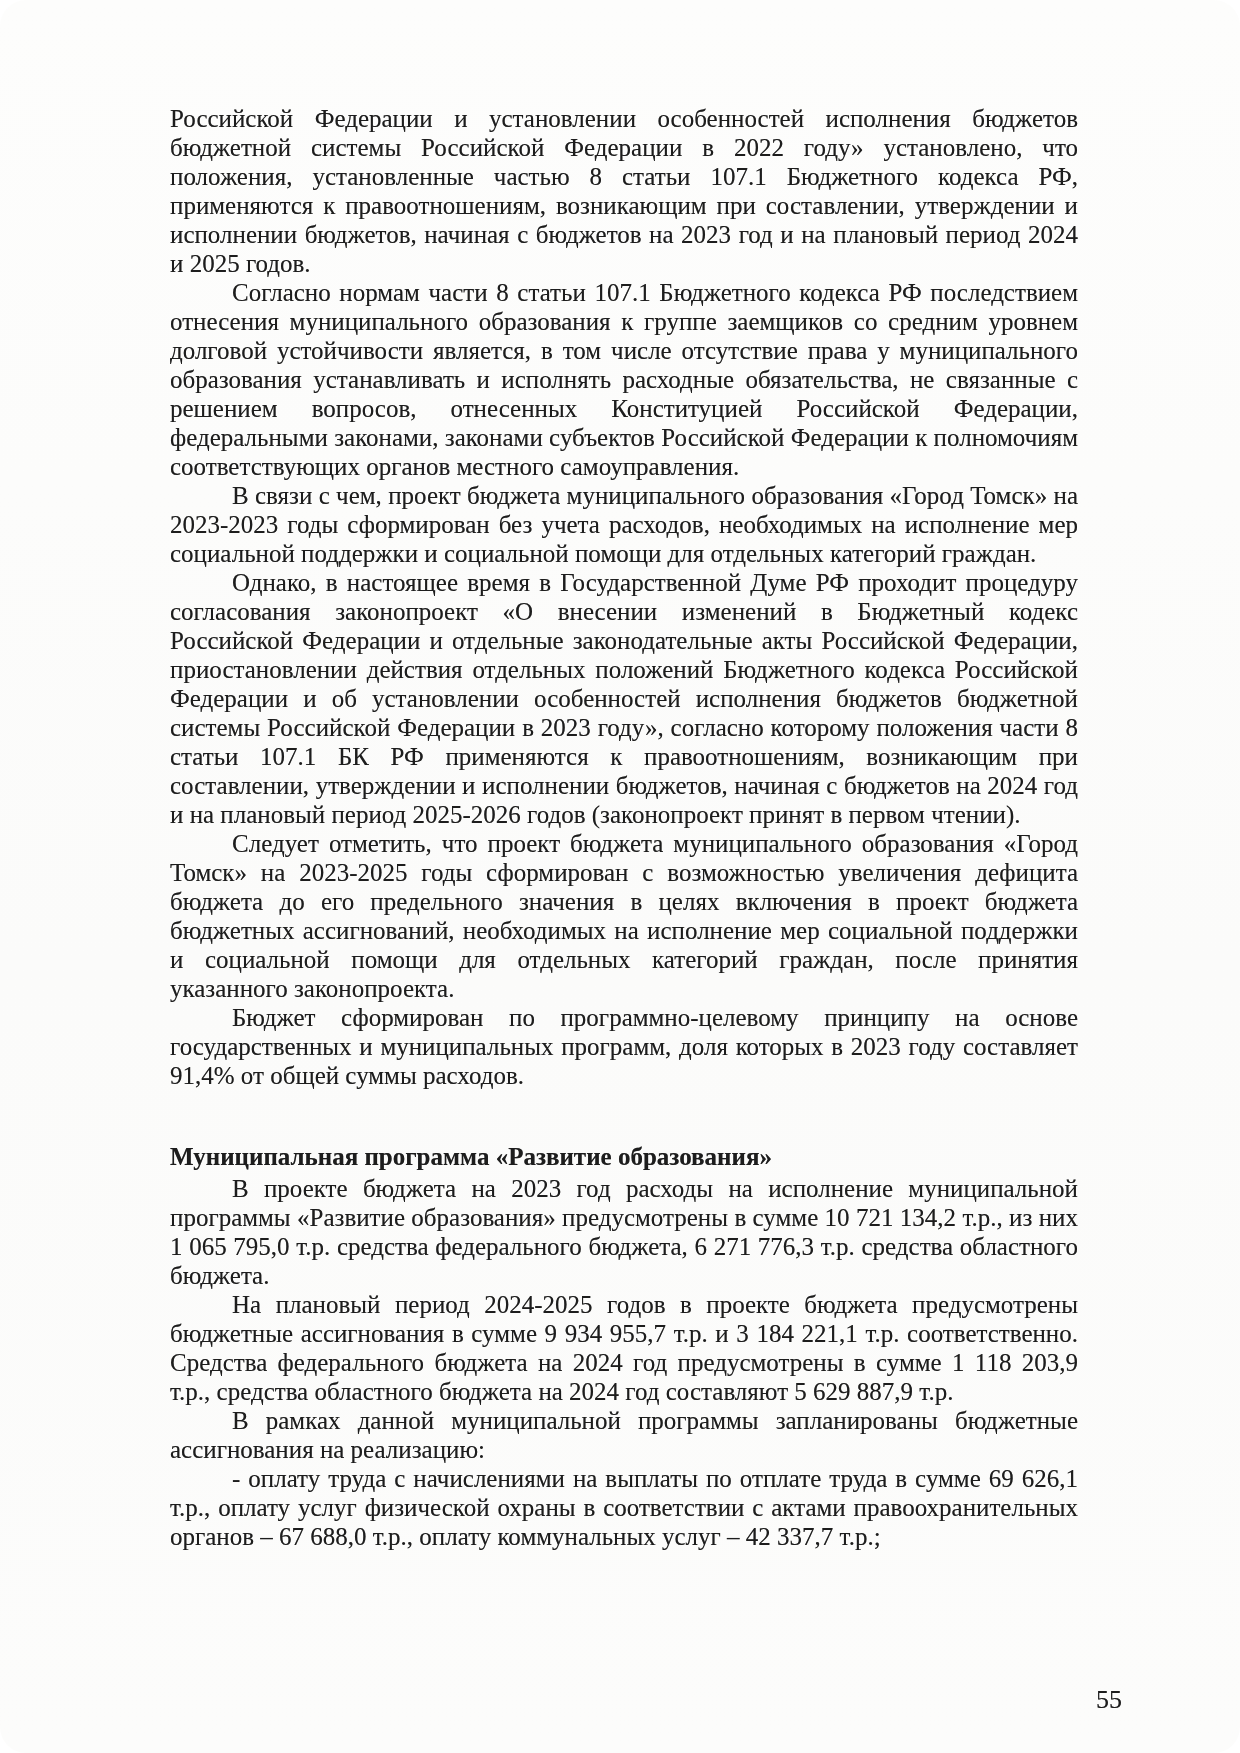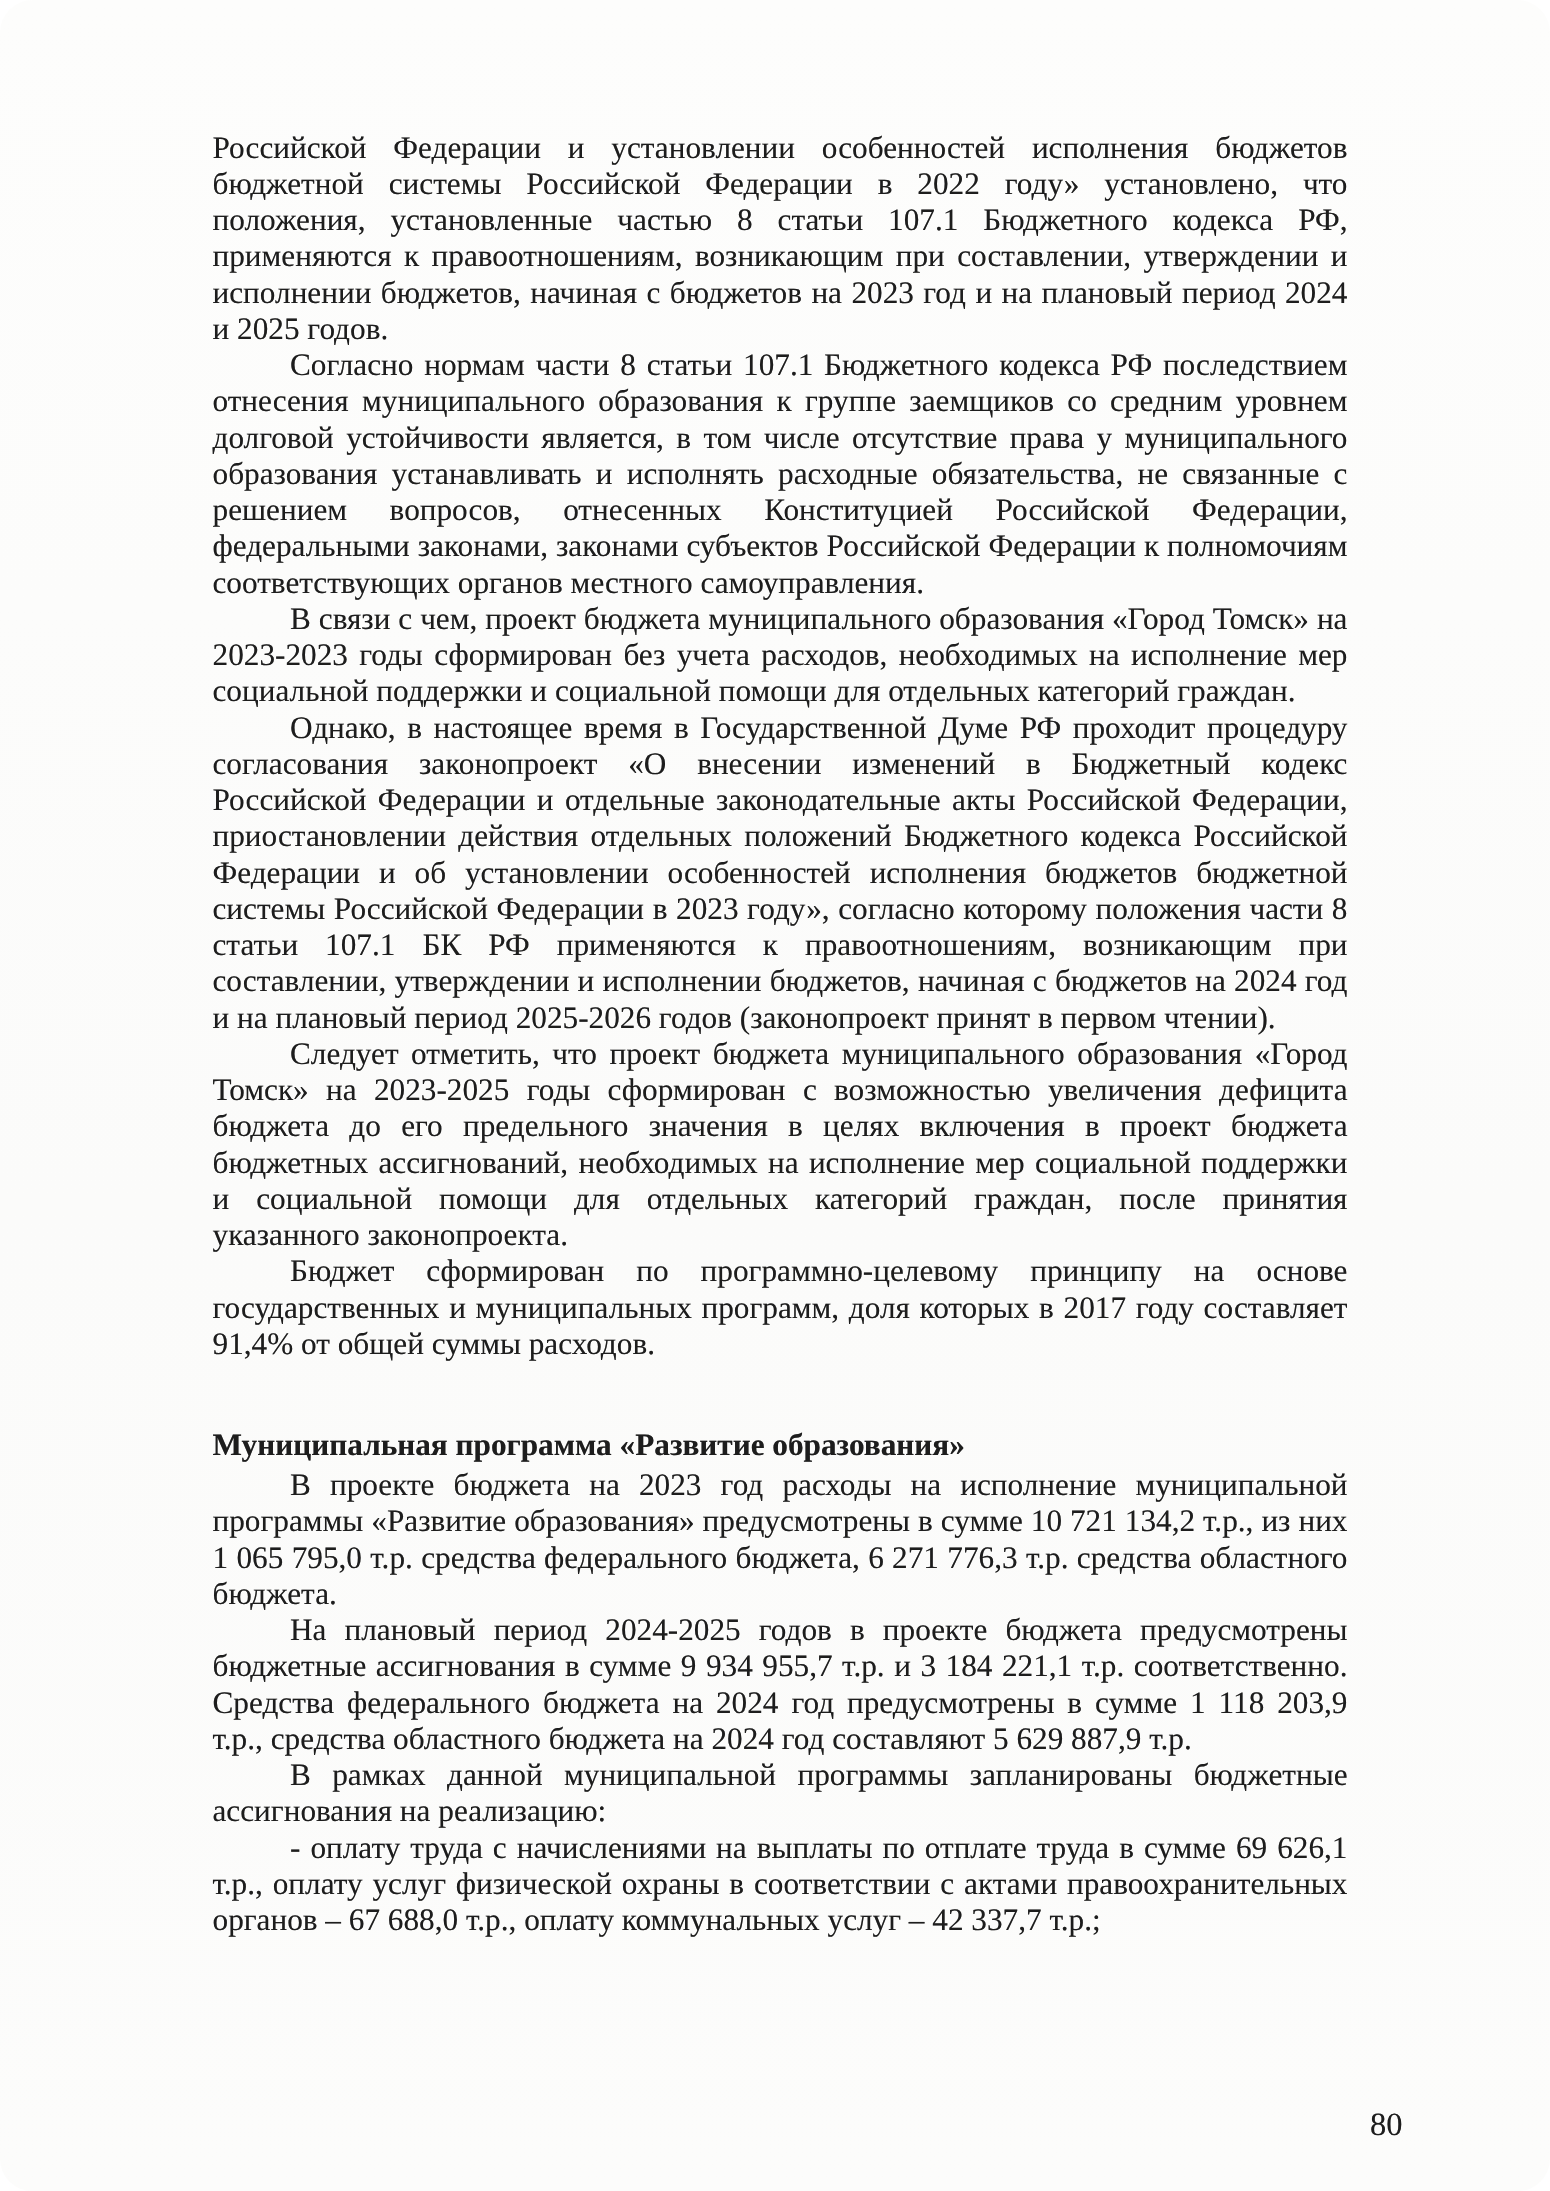--- a/index.html
+++ b/index.html
@@ -59,21 +59,21 @@
 </head>
 <body>
 
 <div class="page">
   <div class="text-block">
     <p class="noindent">Российской Федерации и установлении особенностей исполнения бюджетов бюджетной системы Российской Федерации в 2022 году» установлено, что положения, установленные частью 8 статьи 107.1 Бюджетного кодекса РФ, применяются к правоотношениям, возникающим при составлении, утверждении и исполнении бюджетов, начиная с бюджетов на 2023 год и на плановый период 2024 и 2025 годов.</p>
     <p>Согласно нормам части 8 статьи 107.1 Бюджетного кодекса РФ последствием отнесения муниципального образования к группе заемщиков со средним уровнем долговой устойчивости является, в том числе отсутствие права у муниципального образования устанавливать и исполнять расходные обязательства, не связанные с решением вопросов, отнесенных Конституцией Российской Федерации, федеральными законами, законами субъектов Российской Федерации к полномочиям соответствующих органов местного самоуправления.</p>
     <p>В связи с чем, проект бюджета муниципального образования «Город Томск» на 2023-2023 годы сформирован без учета расходов, необходимых на исполнение мер социальной поддержки и социальной помощи для отдельных категорий граждан.</p>
     <p>Однако, в настоящее время в Государственной Думе РФ проходит процедуру согласования законопроект «О внесении изменений в Бюджетный кодекс Российской Федерации и отдельные законодательные акты Российской Федерации, приостановлении действия отдельных положений Бюджетного кодекса Российской Федерации и об установлении особенностей исполнения бюджетов бюджетной системы Российской Федерации в 2023 году», согласно которому положения части 8 статьи 107.1 БК РФ применяются к правоотношениям, возникающим при составлении, утверждении и исполнении бюджетов, начиная с бюджетов на 2024 год и на плановый период 2025-2026 годов (законопроект принят в первом чтении).</p>
     <p>Следует отметить, что проект бюджета муниципального образования «Город Томск» на 2023-2025 годы сформирован с возможностью увеличения дефицита бюджета до его предельного значения в целях включения в проект бюджета бюджетных ассигнований, необходимых на исполнение мер социальной поддержки и социальной помощи для отдельных категорий граждан, после принятия указанного законопроекта.</p>
-    <p>Бюджет сформирован по программно-целевому принципу на основе государственных и муниципальных программ, доля которых в 2017 году составляет 91,4% от общей суммы расходов.</p>
+    <p>Бюджет сформирован по программно-целевому принципу на основе государственных и муниципальных программ, доля которых в 2023 году составляет 91,4% от общей суммы расходов.</p>
     <h3 class="heading">Муниципальная программа «Развитие образования»</h3>
     <p>В проекте бюджета на 2023 год расходы на исполнение муниципальной программы «Развитие образования» предусмотрены в сумме 10&nbsp;721&nbsp;134,2 т.р., из них 1&nbsp;065&nbsp;795,0 т.р. средства федерального бюджета, 6&nbsp;271&nbsp;776,3 т.р. средства областного бюджета.</p>
     <p>На плановый период 2024-2025 годов в проекте бюджета предусмотрены бюджетные ассигнования в сумме 9&nbsp;934&nbsp;955,7 т.р. и 3&nbsp;184&nbsp;221,1 т.р. соответственно. Средства федерального бюджета на 2024 год предусмотрены в сумме 1&nbsp;118&nbsp;203,9 т.р., средства областного бюджета на 2024 год составляют 5&nbsp;629&nbsp;887,9 т.р.</p>
     <p>В рамках данной муниципальной программы запланированы бюджетные ассигнования на реализацию:</p>
     <p>- оплату труда с начислениями на выплаты по отплате труда в сумме 69&nbsp;626,1 т.р., оплату услуг физической охраны в соответствии с актами правоохранительных органов – 67&nbsp;688,0 т.р., оплату коммунальных услуг – 42&nbsp;337,7 т.р.;</p>
   </div>
-  <div class="page-number">80</div>
+  <div class="page-number">55</div>
 </div>
 
 </body></html>

